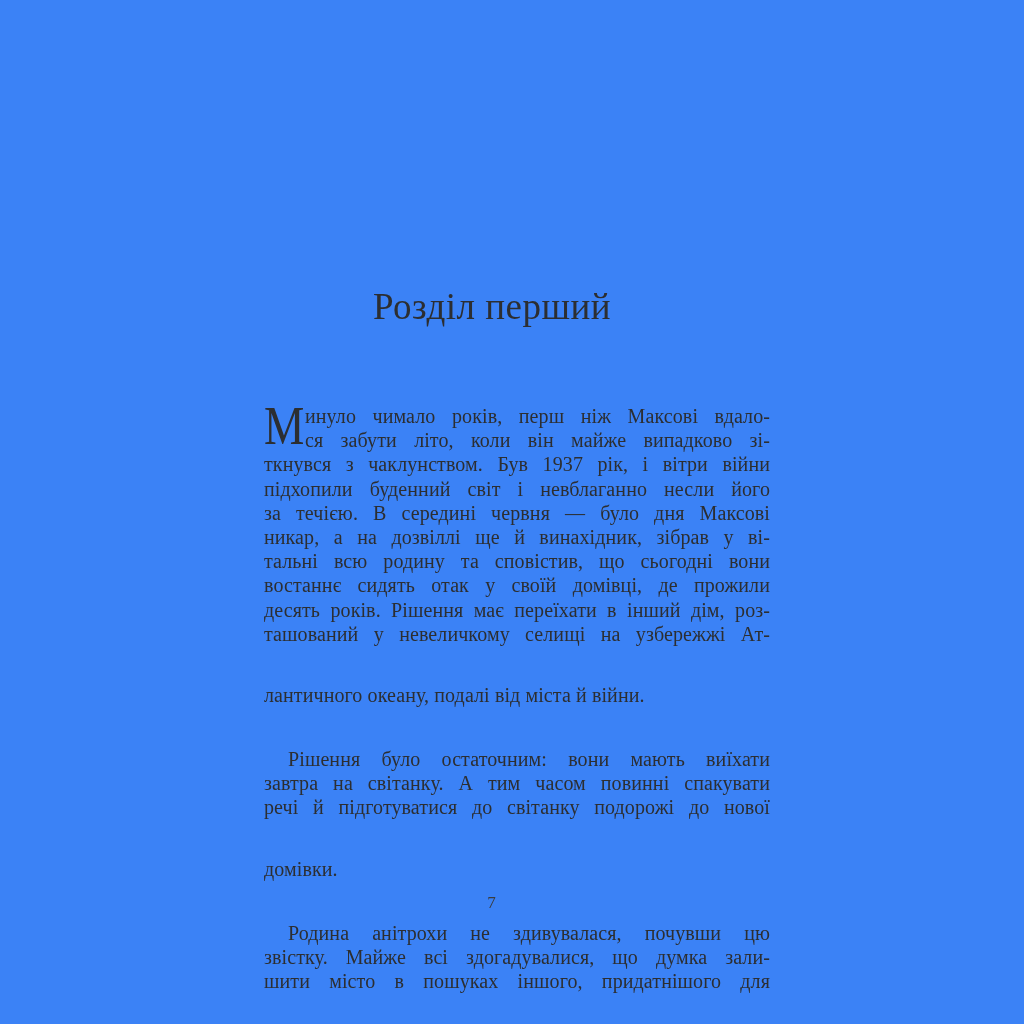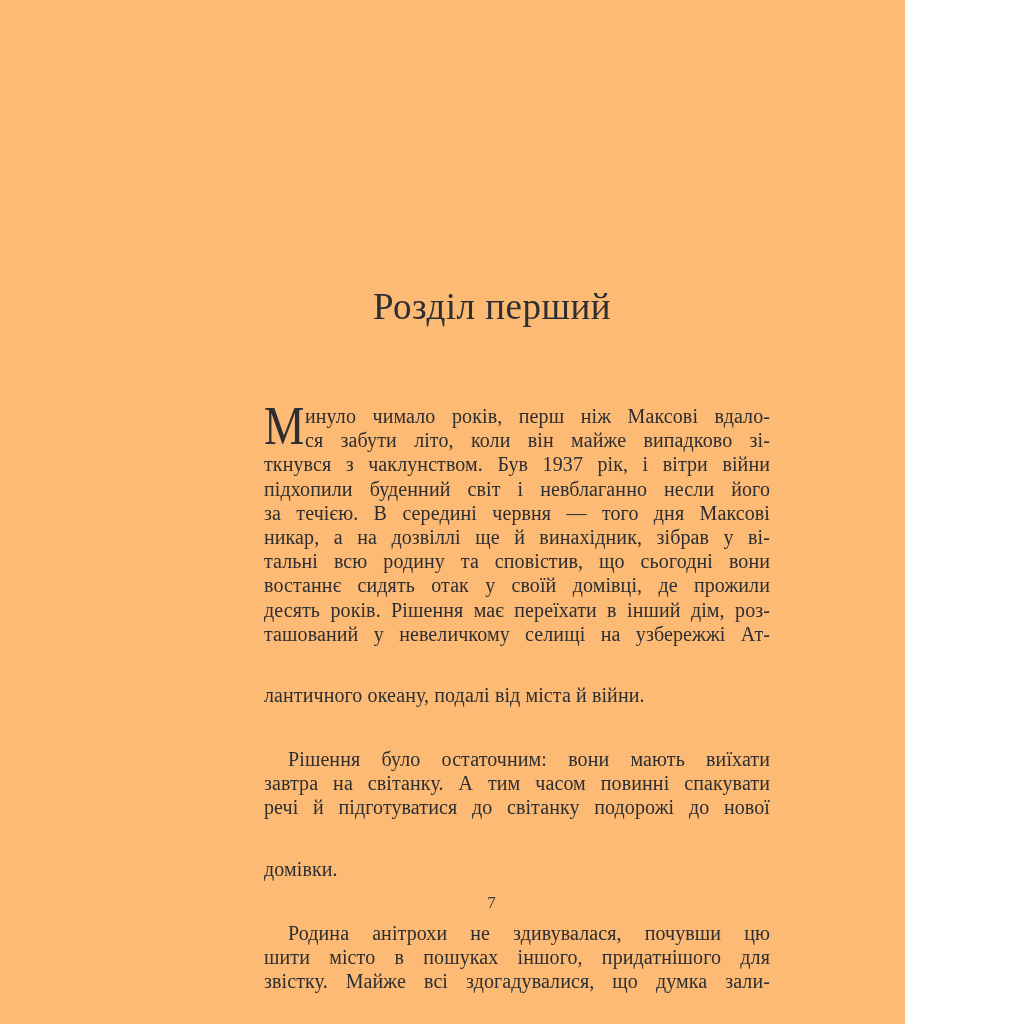--- a/index.html
+++ b/index.html
@@ -2,23 +2,23 @@
 <html lang="uk"><head>
 <meta charset="utf-8">
 <style>
   html, body {
     margin: 0;
     padding: 0;
     background: #ffffff;
   }
   .page {
     position: relative;
-    width: 905px;
+    width: 1024px;
     height: 1024px;
-    background: #fdba74;
+    background: #3b82f6;
     overflow: hidden;
     font-family: "Liberation Serif", "DejaVu Serif", serif;
     color: #2c2e31;
   }
   .chapter-title {
     position: absolute;
     left: 264px;
     top: 285px;
     width: 456px;
     margin: 0;
@@ -78,33 +78,33 @@
 
 <div class="page">
 
   <h1 class="chapter-title">Розділ перший</h1>
 
   <main class="body-text">
       <div class="body-line"><span class="drop-cap">М</span>инуло чимало років, перш ніж Максові вдало-</div>
       <div class="body-line">ся забути літо, коли він майже випадково зі-</div>
       <div class="body-line">ткнувся з чаклунством. Був 1937 рік, і вітри війни</div>
       <div class="body-line">підхопили буденний світ і невблаганно несли його</div>
-      <div class="body-line">за течією. В середині червня — того дня Максові</div>
+      <div class="body-line">за течією. В середині червня — було дня Максові</div>
       <div class="body-line">никар, а на дозвіллі ще й винахідник, зібрав у ві-</div>
       <div class="body-line">тальні всю родину та сповістив, що сьогодні вони</div>
       <div class="body-line">востаннє сидять отак у своїй домівці, де прожили</div>
       <div class="body-line">десять років. Рішення має переїхати в інший дім, роз-</div>
       <div class="body-line">ташований у невеличкому селищі на узбережжі Ат-</div>
       <div class="body-line flush">лантичного океану, подалі від міста й війни.</div>
       <div class="body-line indented">Рішення було остаточним: вони мають виїхати</div>
       <div class="body-line">завтра на світанку. А тим часом повинні спакувати</div>
       <div class="body-line">речі й підготуватися до світанку подорожі до нової</div>
       <div class="body-line flush">домівки.</div>
       <div class="body-line indented">Родина анітрохи не здивувалася, почувши цю</div>
+      <div class="body-line">звістку. Майже всі здогадувалися, що думка зали-</div>
       <div class="body-line">шити місто в пошуках іншого, придатнішого для</div>
-      <div class="body-line">звістку. Майже всі здогадувалися, що думка зали-</div>
     </main>
 
   <footer class="page-footer">
     <span class="page-number">7</span>
   </footer>
 
 </div>
 
 </body></html>

